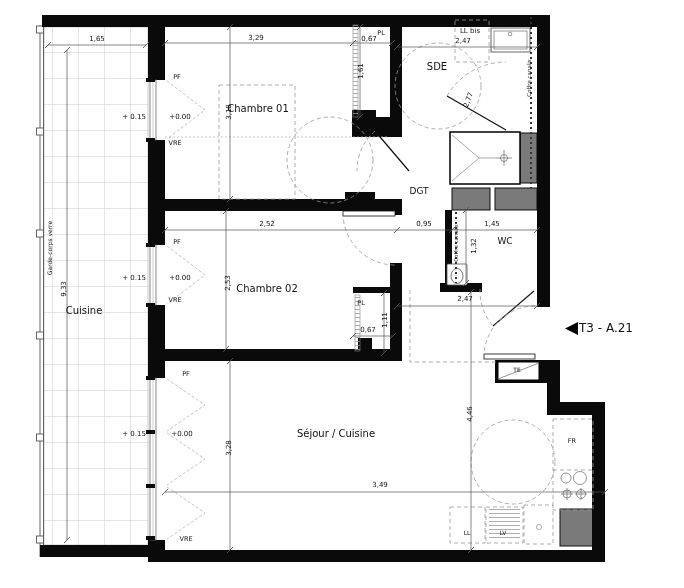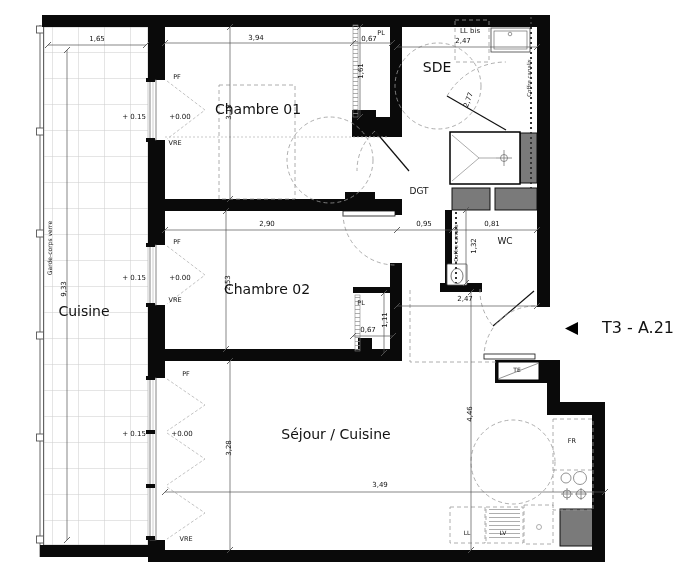--- a/index.html
+++ b/index.html
@@ -7,22 +7,22 @@
         font-family:"DejaVu Sans","Liberation Sans",sans-serif;}
   #plan svg{position:absolute;left:0;top:0;}
   .L{position:absolute;transform:translate(-50%,-50%);font-size:7px;color:#111;
      white-space:nowrap;line-height:1;}
   .R{transform:translate(-50%,-50%) rotate(-90deg);}
   .R70{transform:translate(-50%,-50%) rotate(-70deg);}
   .fs5{font-size:5.5px;color:#333;}
   .fs6{font-size:6px;}
   .fs65{font-size:6.5px;text-align:center;}
   .fs9{font-size:9px;}
-  .fs10{font-size:14px;}
-  .fs12{font-size:16px;margin-left:32px;}
+  .fs10{font-size:10px;}
+  .fs12{font-size:12px;}
 </style>
 </head>
 <body>
 
 <div id="plan">
 <svg width="684" height="588" viewBox="0 0 684 588">
   <defs>
     <pattern id="tiles" width="26" height="26" patternUnits="userSpaceOnUse">
       <path d="M26,0 H0 V26" fill="none" stroke="#cccccc" stroke-width="1"></path>
     </pattern>
@@ -199,36 +199,36 @@
 <div class="L" style="left:182px;top:434px">+0.00</div>
 
 <div class="L fs65" style="left:177px;top:77px">PF</div>
 <div class="L fs65" style="left:177px;top:242px">PF</div>
 <div class="L fs65" style="left:186px;top:374px">PF</div>
 <div class="L fs65" style="left:175px;top:143px">VRE</div>
 <div class="L fs65" style="left:175px;top:300px">VRE</div>
 <div class="L fs65" style="left:186px;top:539px">VRE</div>
 
 <div class="L fs10" style="left:258px;top:109px">Chambre 01</div>
-<div class="L" style="left:256px;top:38px">3,94</div>
+<div class="L" style="left:256px;top:38px">3,29</div>
 <div class="L R" style="left:229px;top:112px">3,18</div>
 <div class="L fs65" style="left:381px;top:33px">PL</div>
 <div class="L" style="left:369px;top:39px">0,67</div>
 <div class="L R" style="left:361px;top:71px">1,61</div>
 
 <div class="L fs10" style="left:437px;top:67px">SDE</div>
 <div class="L" style="left:470px;top:31px">LL bis</div>
 <div class="L" style="left:463px;top:41px">2,47</div>
 <div class="L R70" style="left:469px;top:100px">2,77</div>
 <div class="L R fs5" style="left:530px;top:78px">Coffre canalis</div>
 
 <div class="L fs9" style="left:419px;top:191px">DGT</div>
-<div class="L" style="left:267px;top:224px">2,90</div>
+<div class="L" style="left:267px;top:224px">2,52</div>
 <div class="L" style="left:424px;top:224px">0,95</div>
-<div class="L" style="left:492px;top:224px">0,81</div>
+<div class="L" style="left:492px;top:224px">1,45</div>
 
 <div class="L fs10" style="left:267px;top:289px">Chambre 02</div>
 <div class="L R" style="left:228px;top:283px">2,53</div>
 <div class="L fs65" style="left:361px;top:303px">PL</div>
 <div class="L R" style="left:385px;top:320px">1,11</div>
 <div class="L" style="left:368px;top:330px">0,67</div>
 
 <div class="L fs9" style="left:505px;top:241px">WC</div>
 <div class="L R" style="left:474px;top:246px">1,32</div>
 <div class="L R fs5" style="left:457px;top:243px">Coffre canalis</div>

